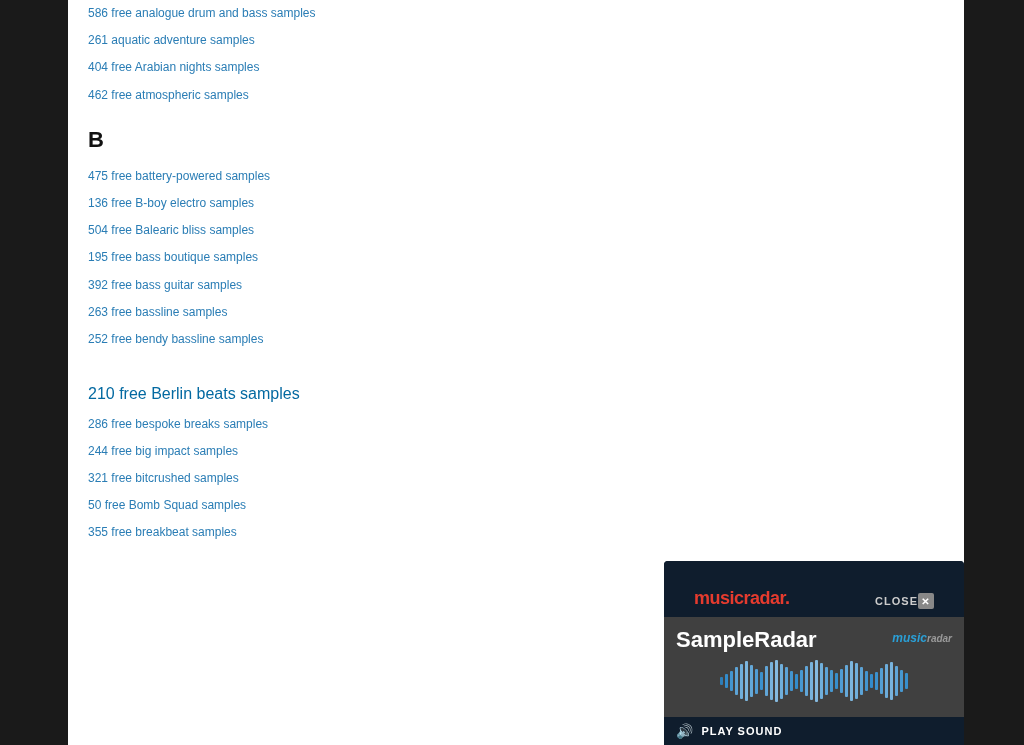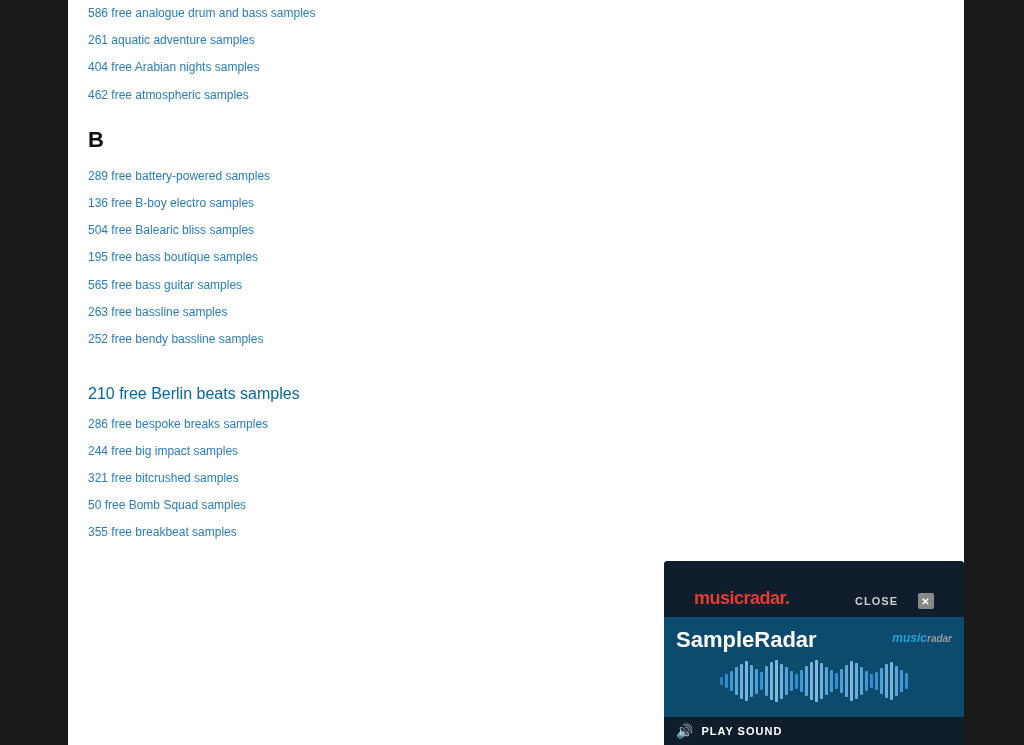--- a/index.html
+++ b/index.html
@@ -82,36 +82,36 @@
       color: #e63b2e;
     }
     .popup-close {
       color: #cccccc;
       font-size: 11px;
       font-weight: bold;
       letter-spacing: 1px;
       cursor: pointer;
       display: flex;
       align-items: center;
-      gap: 20px;
+      gap: 0;
       margin-top: 24px;
     }
     .close-x {
       background: #888;
       color: white;
       width: 16px;
       height: 16px;
       display: inline-flex;
       align-items: center;
       justify-content: center;
       font-size: 10px;
       border-radius: 2px;
     }
     .popup-body {
-      background: #0c4a6e;
+      background: #404040;
       padding: 10px 12px 0 12px;
       min-height: 100px;
       position: relative;
     }
     .popup-title {
       color: #ffffff;
       font-size: 22px;
       font-weight: bold;
       text-align: center;
       margin-bottom: 8px;
@@ -165,25 +165,25 @@
     <div id="section-a-list">
         <a class="link-item" href="#">586 free analogue drum and bass samples</a>
         <a class="link-item" href="#">261 aquatic adventure samples</a>
         <a class="link-item" href="#">404 free Arabian nights samples</a>
         <a class="link-item" href="#">462 free atmospheric samples</a>
       </div>
 
     <div class="section-header">B</div>
 
     <div id="section-b-list">
-        <a class="link-item" href="#">289 free battery-powered samples</a>
+        <a class="link-item" href="#">475 free battery-powered samples</a>
         <a class="link-item" href="#">136 free B-boy electro samples</a>
         <a class="link-item" href="#">504 free Balearic bliss samples</a>
         <a class="link-item" href="#">195 free bass boutique samples</a>
-        <a class="link-item" href="#">565 free bass guitar samples</a>
+        <a class="link-item" href="#">392 free bass guitar samples</a>
         <a class="link-item" href="#">263 free bassline samples</a>
         <a class="link-item" href="#">252 free bendy bassline samples</a>
         <a class="plain-text">210 free Berlin beats samples</a>
         <a class="link-item" href="#">286 free bespoke breaks samples</a>
         <a class="link-item" href="#">244 free big impact samples</a>
         <a class="link-item" href="#">321 free bitcrushed samples</a>
         <a class="link-item" href="#">50 free Bomb Squad samples</a>
         <a class="link-item" href="#">355 free breakbeat samples</a>
       </div>
 

